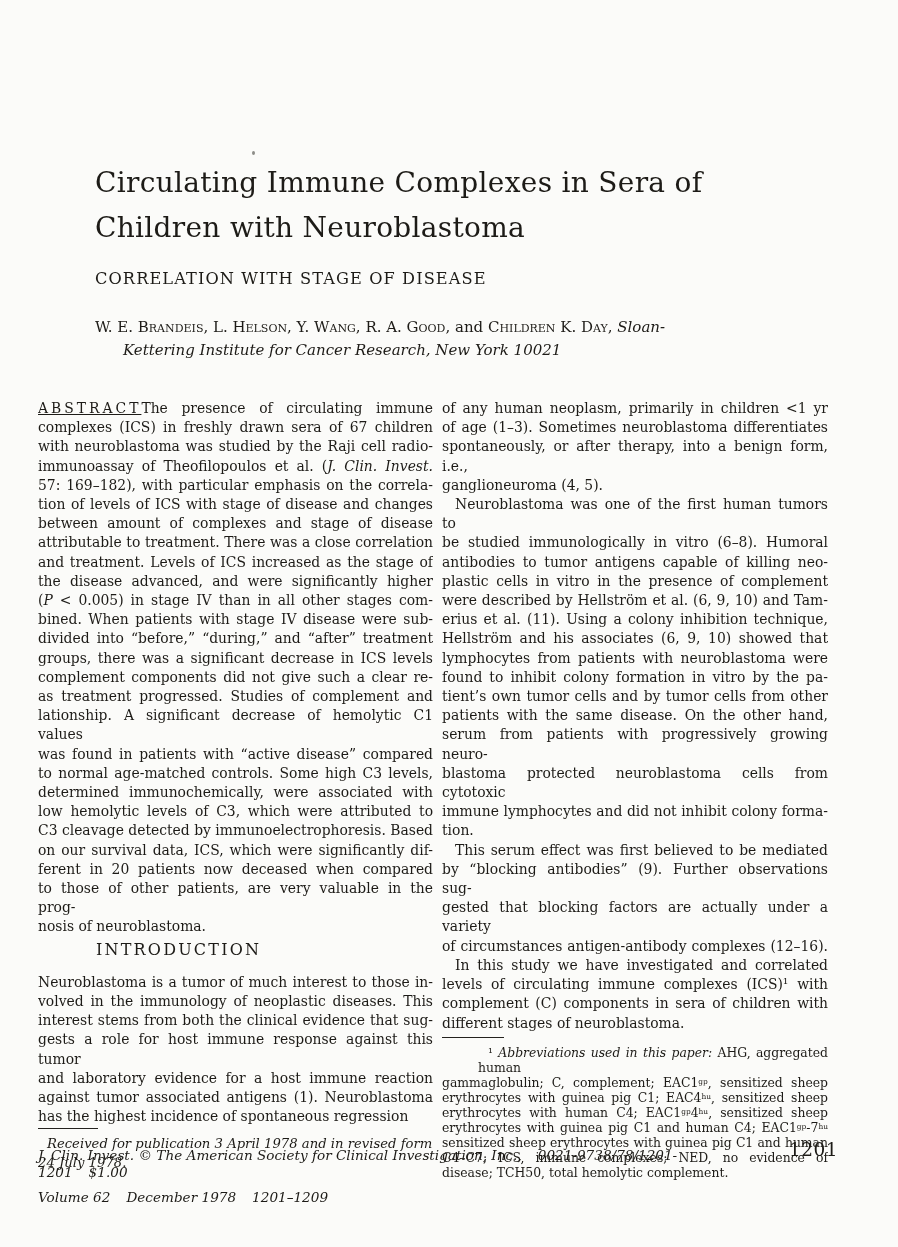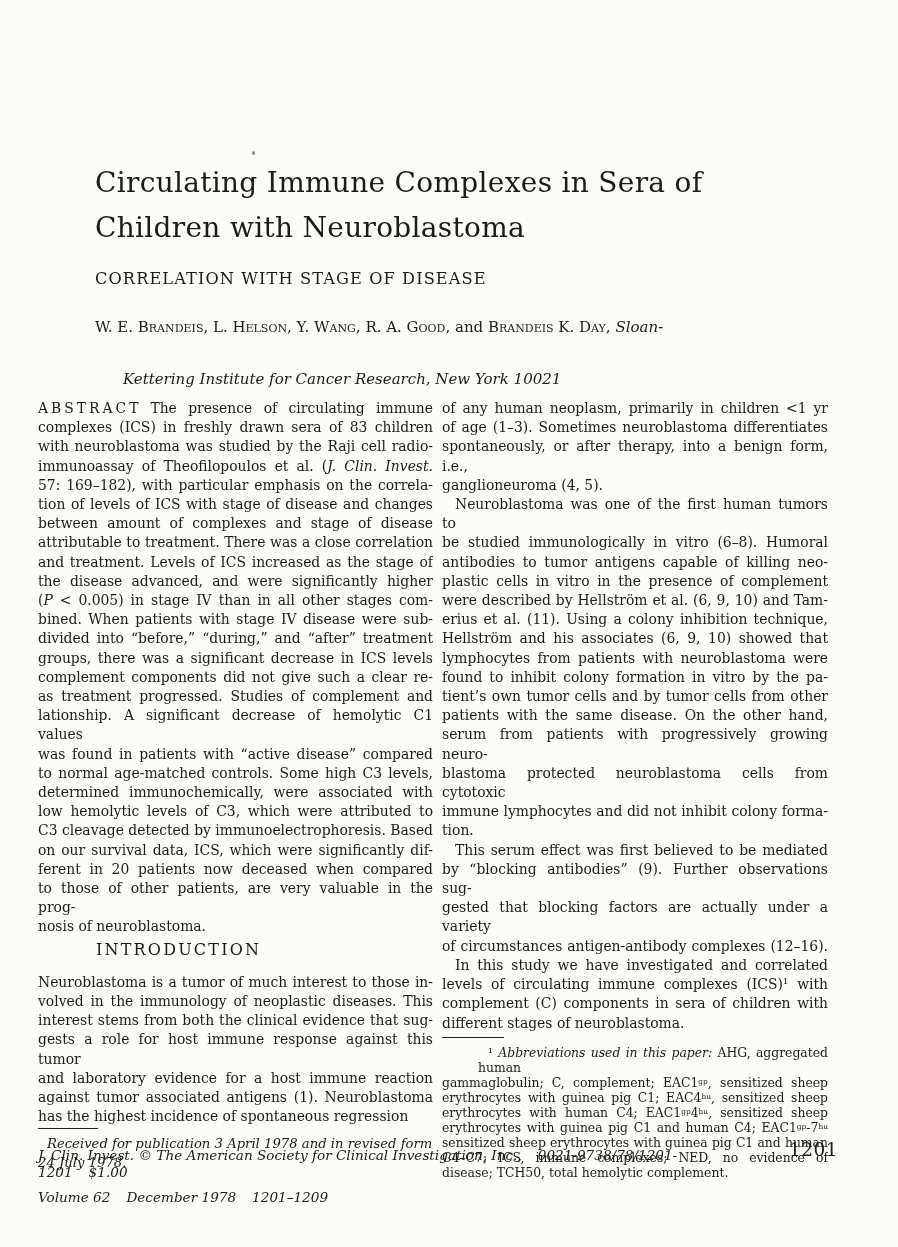--- a/index.html
+++ b/index.html
@@ -12,21 +12,21 @@
   .page{position:absolute;inset:0;overflow:hidden;}
 
   
   .speck{position:absolute;left:252px;top:151px;width:3px;height:4px;background:#8d8d88;border-radius:50%;}
 
   
   .masthead{position:absolute;left:95px;top:161px;width:720px;}
   .title{font-size:28px;line-height:44.5px;font-weight:400;margin:0;letter-spacing:.3px;}
   .subtitle{margin-top:19px;font-size:16.2px;letter-spacing:1.1px;line-height:20px;}
   .authors{margin-top:27px;font-size:15px;line-height:23px;}
-  .authors-l2{margin-left:28px;margin-top:29px;}
+  .authors-l2{margin-left:28px;}
 
   
   .columns{position:absolute;left:38px;top:399px;width:790px;display:flex;gap:9px;}
   .col-left{width:395px;flex:none;}
   .col-right{width:386px;flex:none;}
   .para{font-size:13.9px;line-height:19.2px;}
   .tl{text-align:justify;text-align-last:justify;overflow:hidden;}
   .tl.tl-last{text-align-last:left;}
   .p-indent .tl:first-child{text-indent:13px;}
 
@@ -43,49 +43,49 @@
 
   
   .footer{position:absolute;left:38px;top:1147px;width:710px;font-style:italic;font-size:13.6px;line-height:17px;}
   .footer-l2{margin-top:8px;}
   .pagenum{position:absolute;left:789px;top:1139px;font-size:18.5px;letter-spacing:.5px;font-style:normal;}
 
   
   .s-i{font-style:italic;text-align:right;}
   .s-b{font-weight:400;}
   .s-sc{font-variant:small-caps;}
-  .s-sp{letter-spacing:3px;margin-right:9px;}
+  .s-sp{letter-spacing:3px;text-decoration:underline;}
   .s-sup{font-size:.6em;vertical-align:.45em;line-height:0;}
   .s-gap{margin-left:16px;}
 </style>
 </head>
 <body>
 
 <div class="page">
 
   <div class="speck"></div>
 
   <header class="masthead">
     <h1 class="title">
       <div>Circulating Immune Complexes in Sera of</div>
       <div>Children with Neuroblastoma</div>
     </h1>
     <div class="subtitle">CORRELATION WITH STAGE OF DISEASE</div>
     <div class="authors">
-      <div class="authors-l1"><span class="s-sc">W. E. Brandeis, L. Helson, Y. Wang, R. A. Good,</span><span> and </span><span class="s-sc">Brandeis K. Day,</span><span> </span><span class="s-i">Sloan-</span></div>
+      <div class="authors-l1"><span class="s-sc">W. E. Brandeis, L. Helson, Y. Wang, R. A. Good,</span><span> and </span><span class="s-sc">Children K. Day,</span><span> </span><span class="s-i">Sloan-</span></div>
       <div class="authors-l2"><span class="s-i">Kettering Institute for Cancer Research, New York 10021</span></div>
     </div>
   </header>
 
   <main class="columns">
 
     <section class="col col-left">
       <div class="para">
           <div class="tl"><span class="s-sp">ABSTRACT</span><span>The presence of circulating immune</span></div>
-          <div class="tl">complexes (ICS) in freshly drawn sera of 83 children</div>
+          <div class="tl">complexes (ICS) in freshly drawn sera of 67 children</div>
           <div class="tl">with neuroblastoma was studied by the Raji cell radio-</div>
           <div class="tl"><span>immunoassay of Theofilopoulos et al. (</span><span class="s-i">J. Clin. Invest.</span></div>
           <div class="tl"><span class="s-b">57:</span><span> 169–182), with particular emphasis on the correla-</span></div>
           <div class="tl">tion of levels of ICS with stage of disease and changes</div>
           <div class="tl">between amount of complexes and stage of disease</div>
           <div class="tl">attributable to treatment. There was a close correlation</div>
           <div class="tl">and treatment. Levels of ICS increased as the stage of</div>
           <div class="tl">the disease advanced, and were significantly higher</div>
           <div class="tl"><span>(</span><span class="s-i">P</span><span> &lt; 0.005) in stage IV than in all other stages com-</span></div>
           <div class="tl">bined. When patients with stage IV disease were sub-</div>

